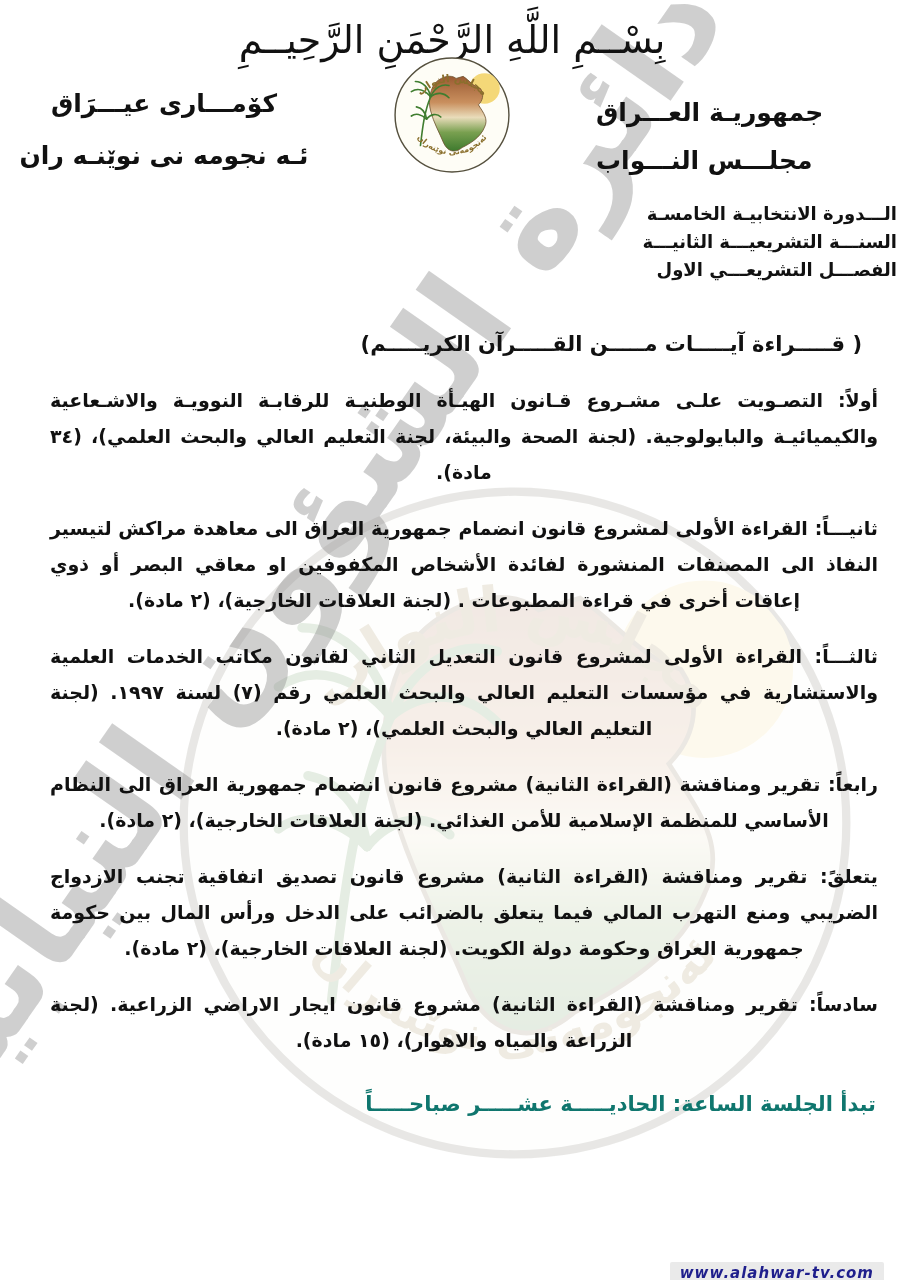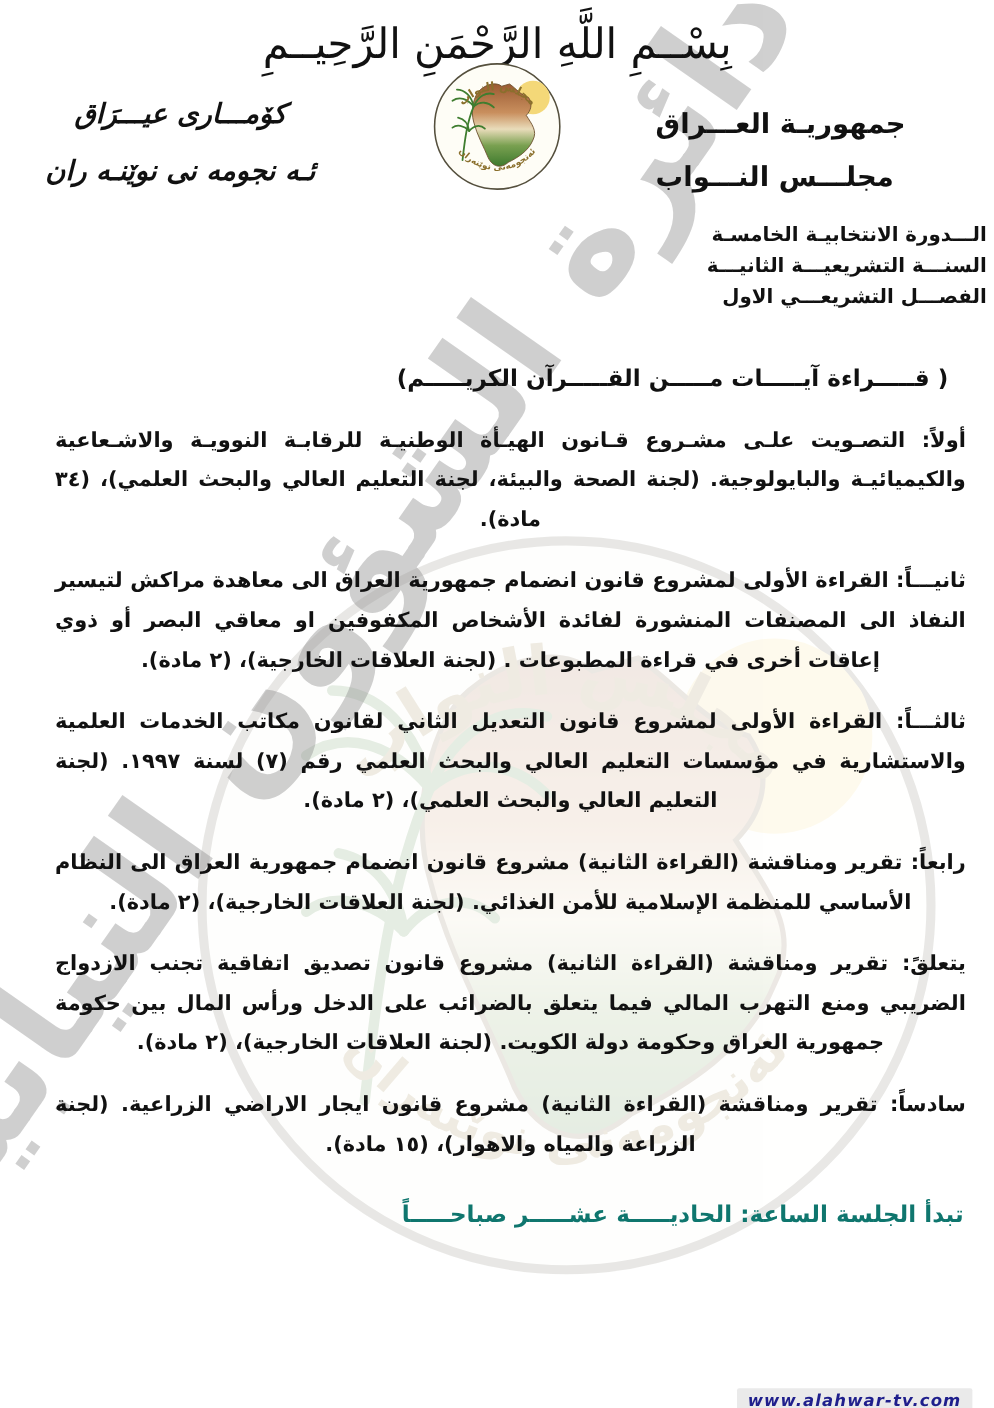--- a/index.html
+++ b/index.html
@@ -27,21 +27,21 @@
     text-align:center;font-size:38px;font-weight:normal;
     margin:18px 0 0 0;letter-spacing:-1px;
   }
   .header-row{position:relative;height:122px;margin-top:6px;}
   .header-arabic{
     position:absolute;right:18px;top:21px;width:290px;
     text-align:left;font-size:25px;font-weight:bold;line-height:48px;
   }
   .header-kurdish{
     position:absolute;left:14px;top:10px;width:300px;
-    text-align:center;font-size:25px;font-weight:bold;line-height:52px;font-style:italic;
+    text-align:center;font-size:25px;font-weight:bold;line-height:52px;
   }
   .logo-box{position:absolute;left:50%;top:-14px;transform:translateX(-50%);width:122px;height:122px;}
 
   
   .session-info{
     text-align:right;padding-left:0;padding-right:7px;margin-top:10px;
     font-size:18px;font-weight:bold;line-height:28px;
   }
   .title-block{
     text-align:center;margin-top:14px;

